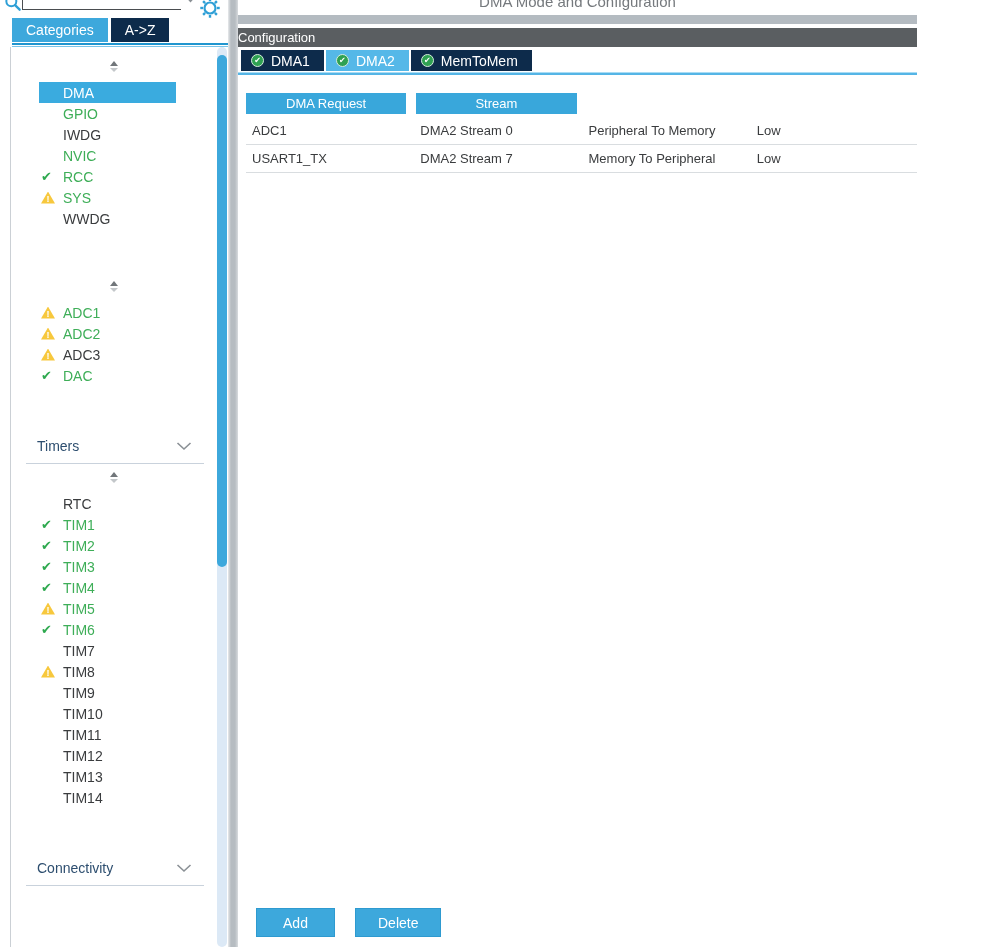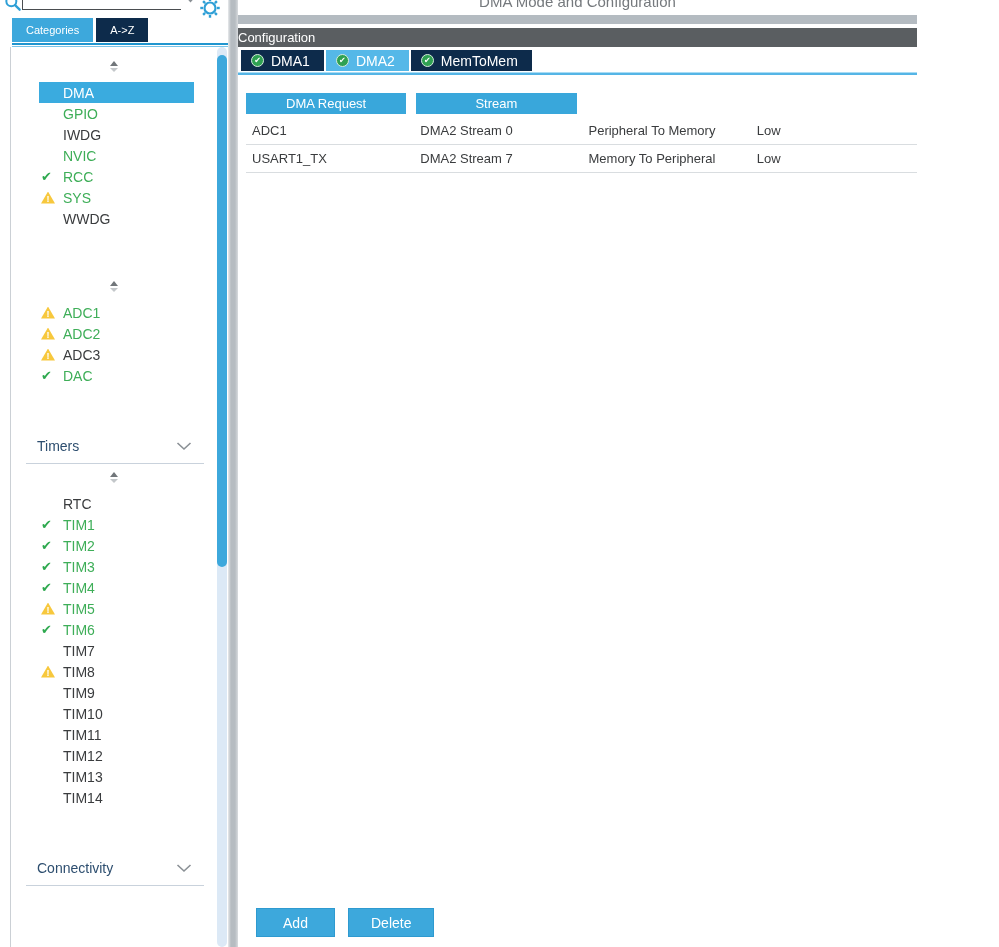--- a/index.html
+++ b/index.html
@@ -15,21 +15,21 @@
     border:1px solid #4A4D50; background:#fff; display:flex; align-items:center;
   }
   .search-box input {
     border:none; outline:none; flex:1; height:100%; font:12px "Liberation Sans",sans-serif; padding:0 4px;
   }
   .combo-arrow { margin-right:4px; display:flex; }
   .gear-icon { position:absolute; left:199px; top:-3px; }
   
   .side-tabs { position:absolute; top:18px; left:12px; display:flex; gap:3px; }
   .side-tab {
-    height:24px; line-height:24px; padding:0 14px; font-size:11px; color:#fff;
+    height:24px; line-height:24px; padding:0 14px; font-size:14px; color:#fff;
     background:var(--navy); cursor:pointer; white-space:nowrap;
   }
   .side-tab.active { background:var(--accent); }
   .tabs-underline {
     position:absolute; top:43px; left:12px; width:216px; height:4px;
     background:linear-gradient(to bottom,#2196CF 0 2px,#ffffff 2px 3px,#7AC4E8 3px);
   }
   
   .side-panel {
     position:absolute; top:47px; left:10px; width:218px; bottom:0;
@@ -48,21 +48,21 @@
   .section + .section { margin-top:52px; }
   .sec-head {
     display:flex; align-items:center; justify-content:space-between;
     padding:0 12px 9px 11px; border-bottom:1px solid #C9D2DC; cursor:pointer;
   }
   .sec-title { font-size:14px; color:var(--header-blue); }
   .sorter { width:10px; margin:8px auto 10px; cursor:pointer; }
   .tri-up { width:0; height:0; border-left:4px solid transparent; border-right:4px solid transparent; border-bottom:5px solid #71767A; }
   .tri-down { width:0; height:0; border-left:4px solid transparent; border-right:4px solid transparent; border-top:4px solid #C3C7CA; margin-top:2px; }
   .items { margin-left:13px; }
-  .item { display:flex; align-items:center; height:21px; width:155px; cursor:pointer; }
+  .item { display:flex; align-items:center; height:21px; width:137px; cursor:pointer; }
   .item.selected { background:var(--selected-item); }
   .item.selected .item-label { color:#fff; }
   .item-icon { width:24px; display:flex; align-items:center; padding-left:2px; }
   .item-label { font-size:14px; }
   .item-label.green { color:var(--green); }
   .item-label.dark { color:var(--text-dark); }
   .icon-check::before { content:"✔"; }
   .icon-check { color:var(--green-icon); font-size:13px; font-family:"DejaVu Sans",sans-serif; line-height:14px; }
   .icon-warn {
     width:14px; height:12px; background:var(--warning);
@@ -103,21 +103,21 @@
   }
   .table { position:absolute; left:8px; right:0; top:93px; }
   .thead { display:grid; grid-template-columns:repeat(4,1fr); gap:10px; }
   .th { background:var(--table-head); height:21px; line-height:21px; text-align:center; color:#fff; font-size:13px; }
   .tbody { margin-top:3px; }
   .tr {
     display:grid; grid-template-columns:repeat(4,1fr); gap:2px; height:28px;
     align-items:center; border-bottom:1px solid var(--row-border); cursor:pointer;
   }
   .td { font-size:13px; color:var(--text-dark); padding-left:6px; white-space:nowrap; overflow:hidden; }
-  .actions { position:absolute; left:18px; top:908px; display:flex; gap:13px; }
+  .actions { position:absolute; left:18px; top:908px; display:flex; gap:20px; }
   .btn {
     height:29px; min-width:79px; padding:0 22px; background:var(--accent);
     border:1px solid #2E9AD0; color:#fff; font:14px "Liberation Sans",sans-serif; cursor:pointer;
   }
   svg { display:block; }
 </style>
 </head>
 <body>
 
 <div class="app">

